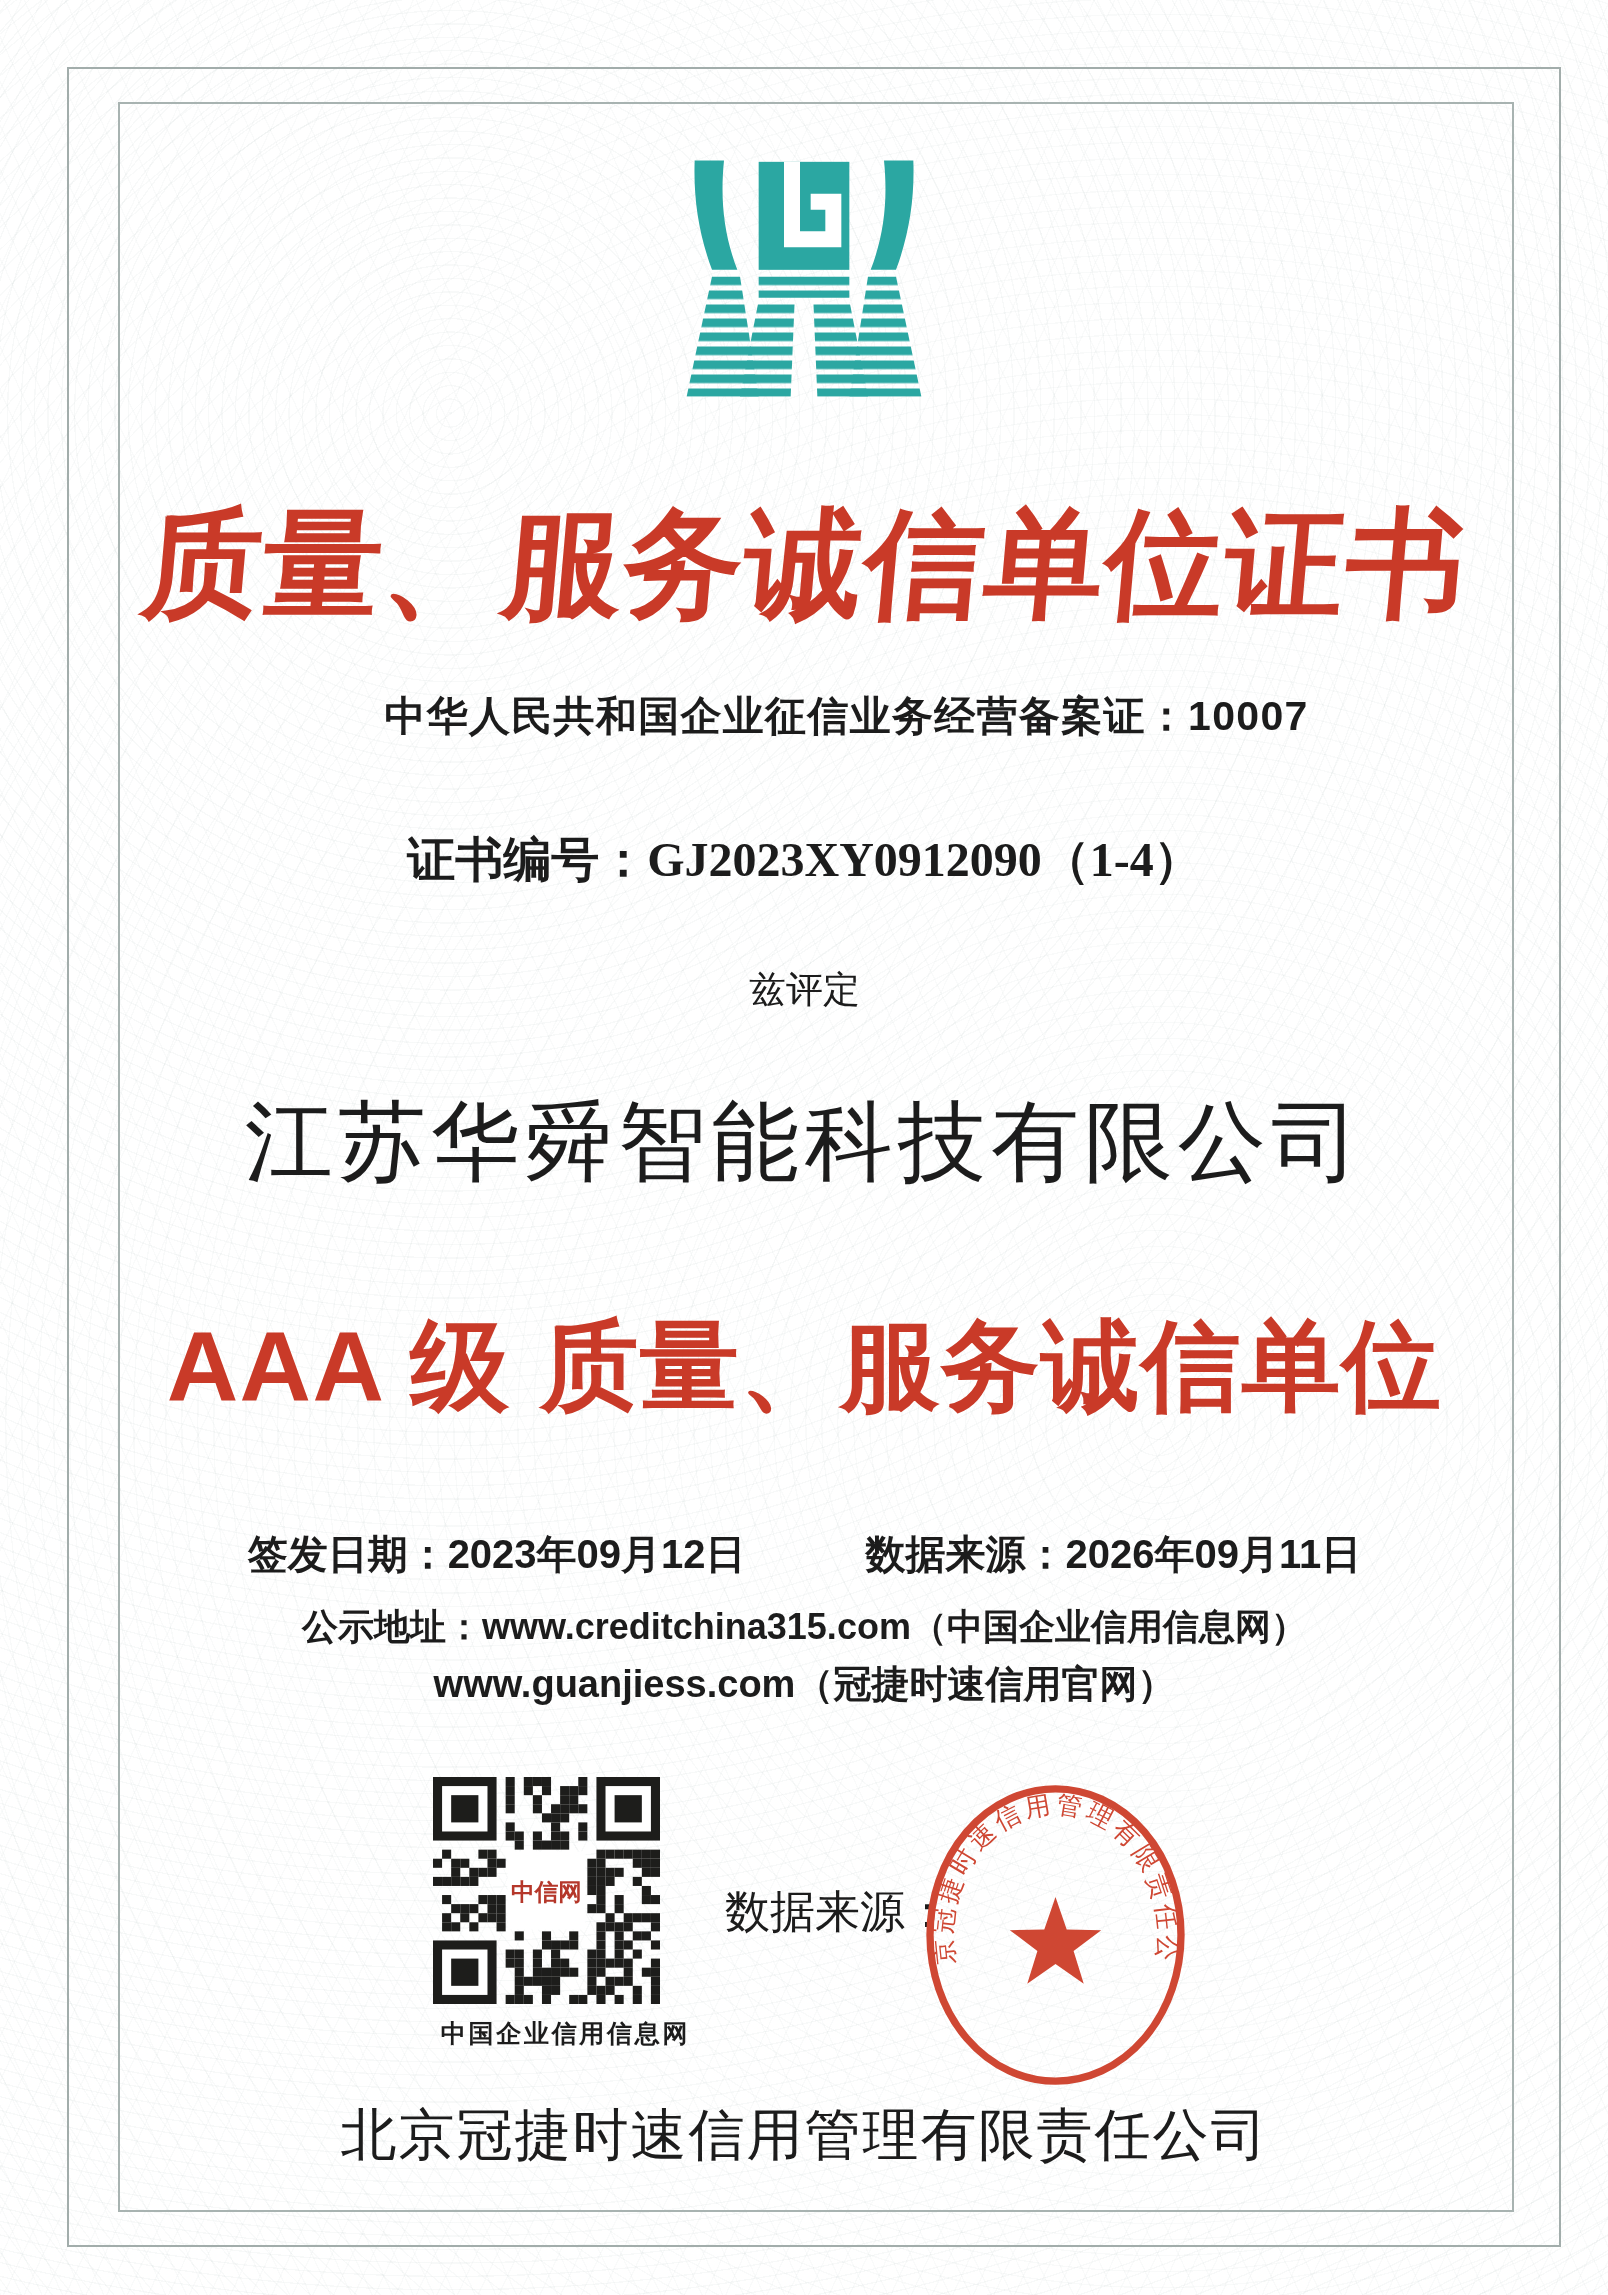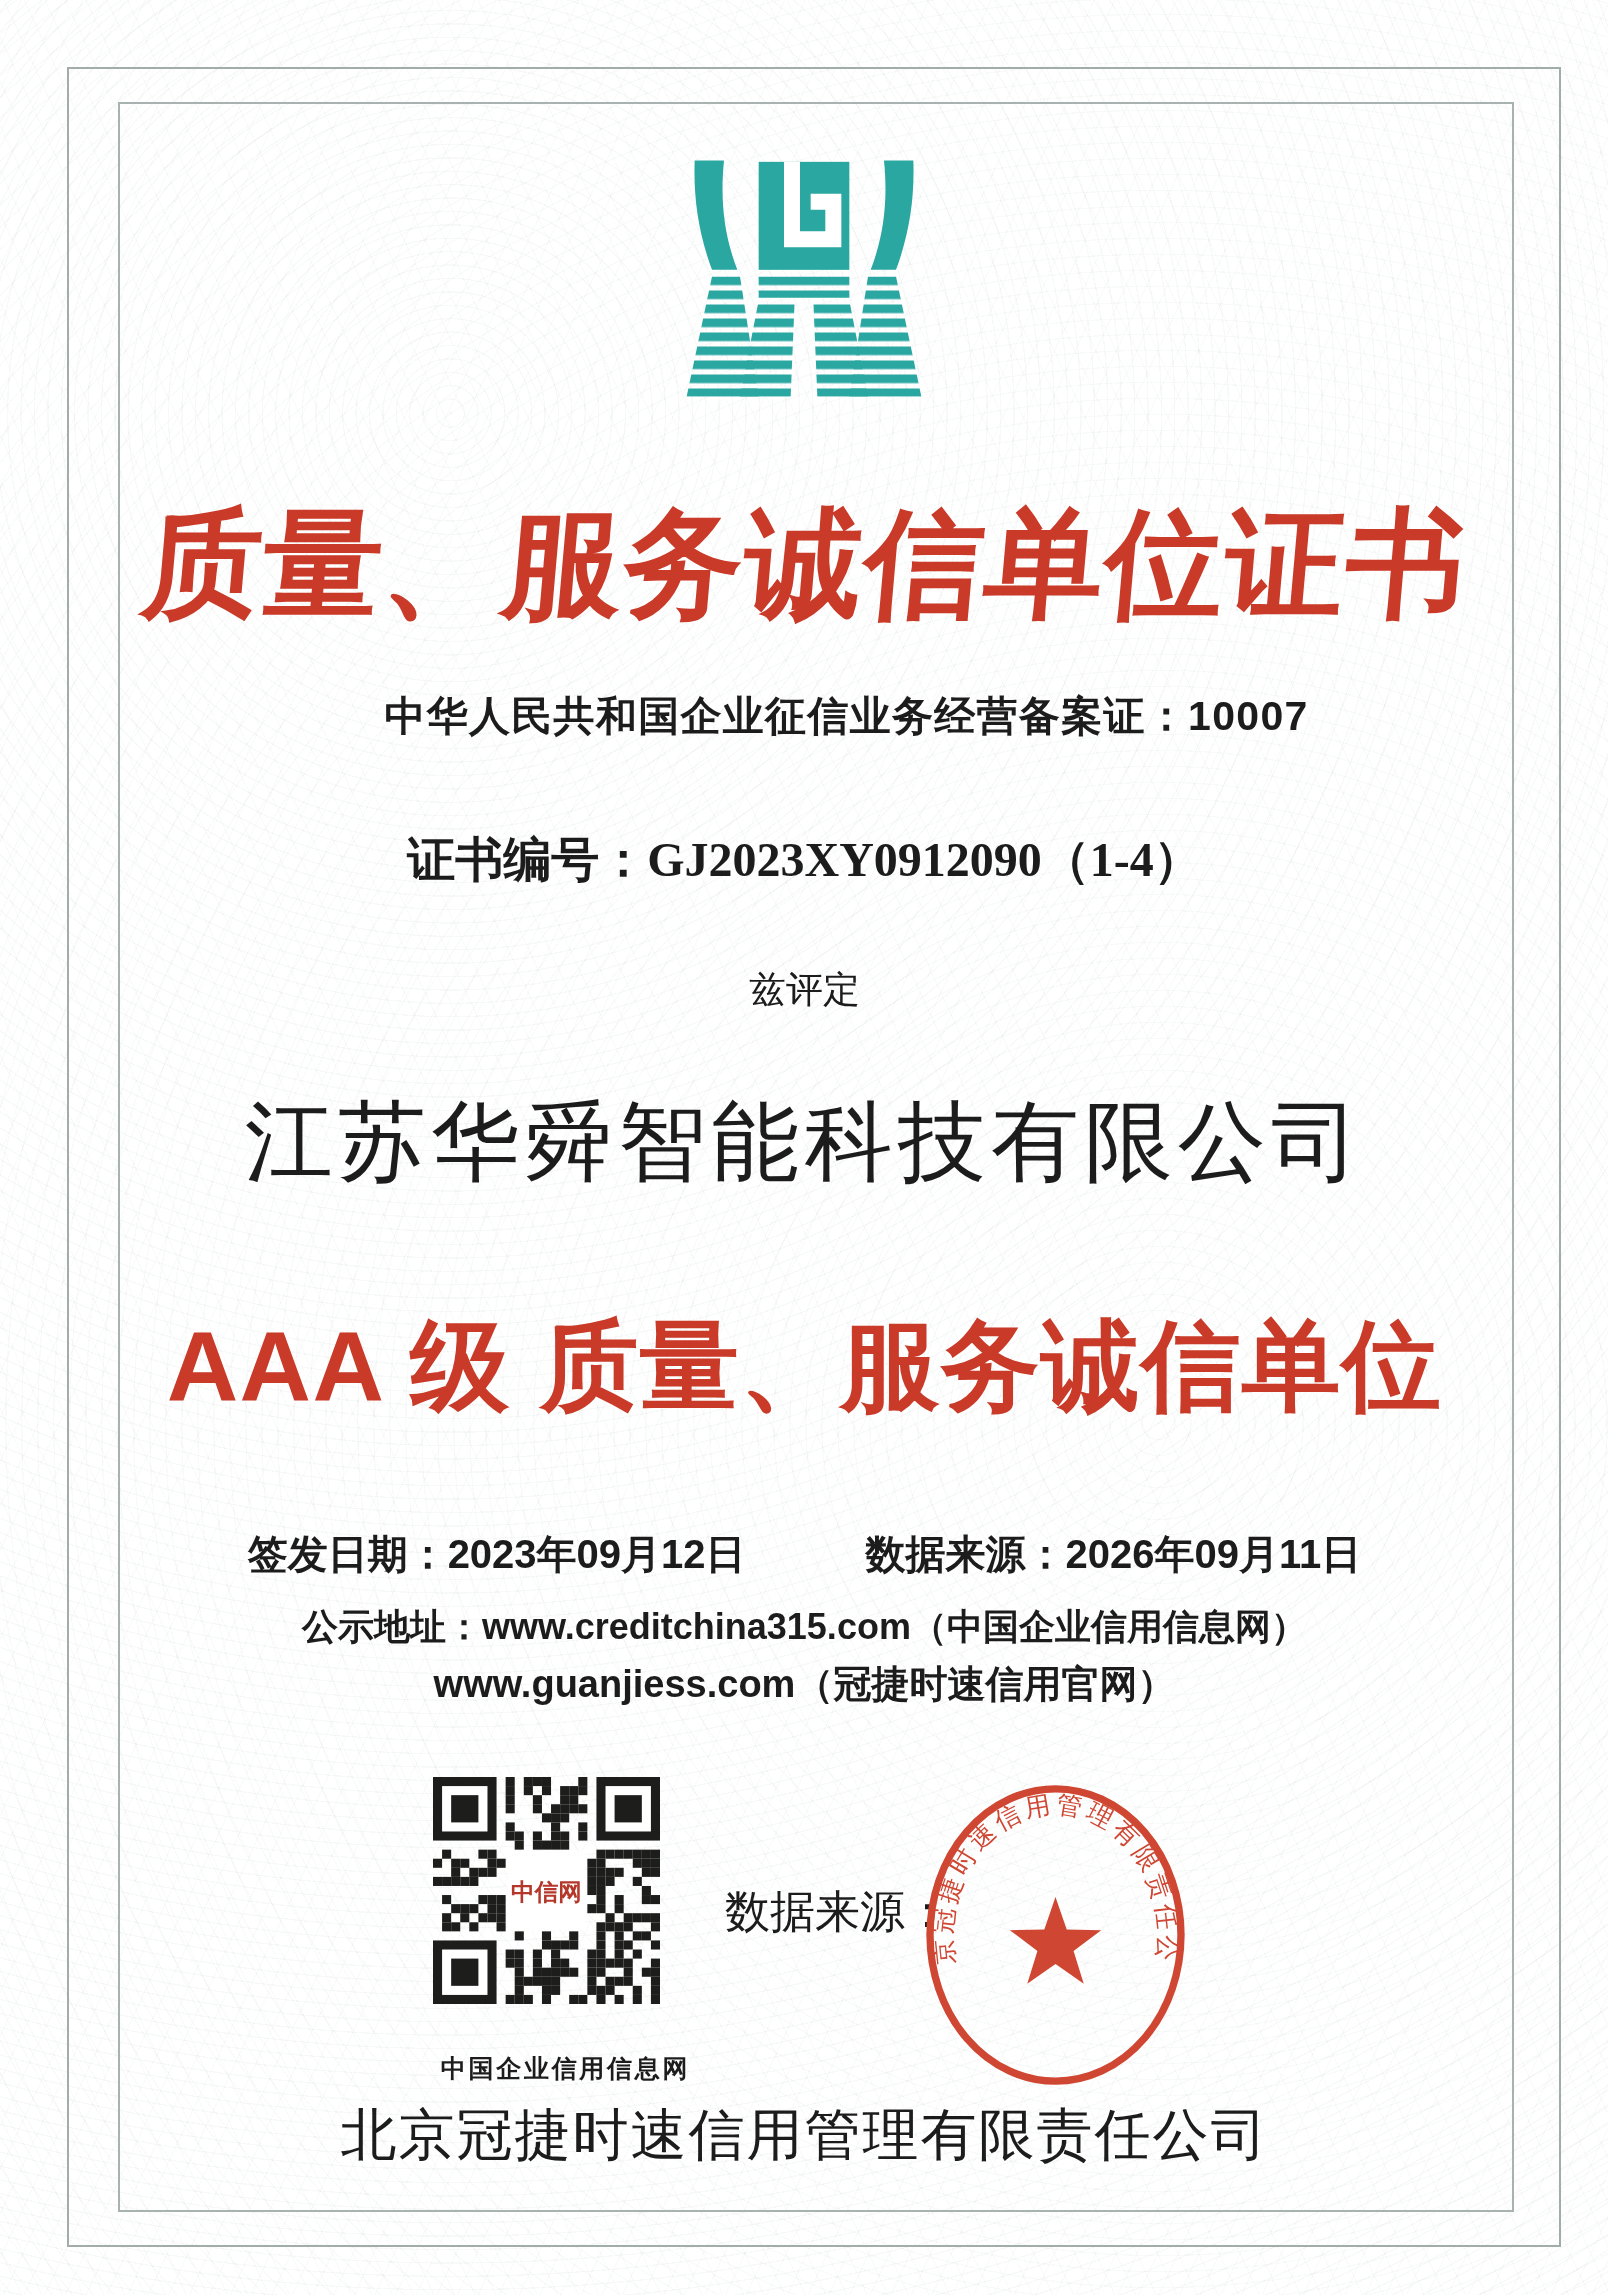--- a/index.html
+++ b/index.html
@@ -22,21 +22,21 @@
   .subtitle{top:689px;font-size:41px;font-weight:700;letter-spacing:1.3px;margin-left:42px;}
   .certline{top:828px;font-size:48px;font-weight:700;font-family:"Liberation Serif","DejaVu Serif",serif;}
   .hereby{top:965px;font-size:37px;font-family:"Liberation Serif","DejaVu Serif",serif;}
   .company{top:1083px;font-size:88px;font-family:"Liberation Serif","DejaVu Serif",serif;letter-spacing:5.3px;}
   .award{top:1301px;font-size:99px;font-weight:900;color:#c93a28;letter-spacing:1.3px;}
   .dates{top:1527px;font-size:40px;font-weight:700;display:flex;justify-content:center;gap:120px;}
   .url1{top:1603px;font-size:36px;font-weight:700;}
   .url2{top:1659px;font-size:38px;font-weight:700;}
   .qr{position:absolute;left:433px;top:1777px;}
   .qr-caption{position:absolute;left:430px;top:2017px;width:271px;text-align:center;
-              font-size:25px;font-weight:600;letter-spacing:2.7px;margin-top:35px;}
+              font-size:25px;font-weight:600;letter-spacing:2.7px;}
   .datasource{position:absolute;left:725px;top:1882px;font-size:45px;
               font-family:"Liberation Serif","DejaVu Serif",serif;}
   .seal{position:absolute;left:922px;top:1782px;}
   .issuer{top:2098px;font-size:56px;font-weight:500;letter-spacing:2px;}
 </style>
 </head>
 <body>
 
 <div class="page">
   <div class="frame-outer"></div>

